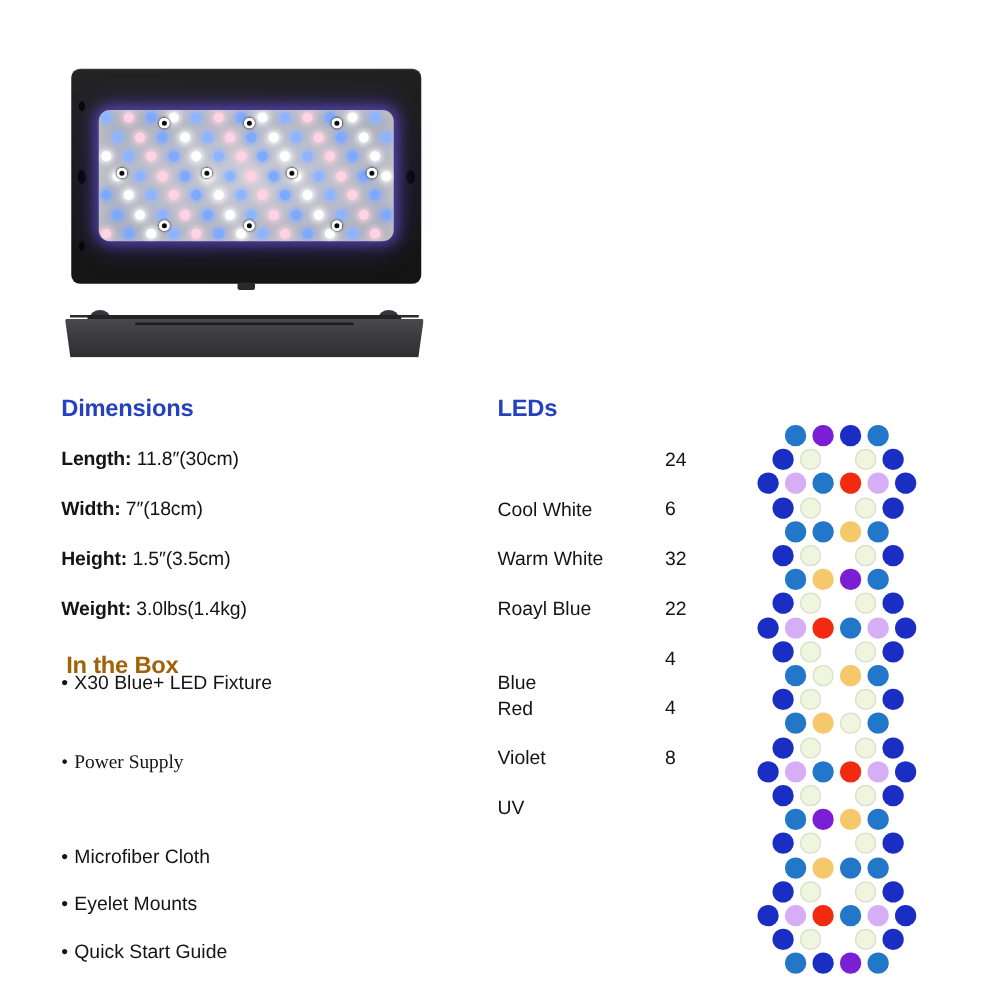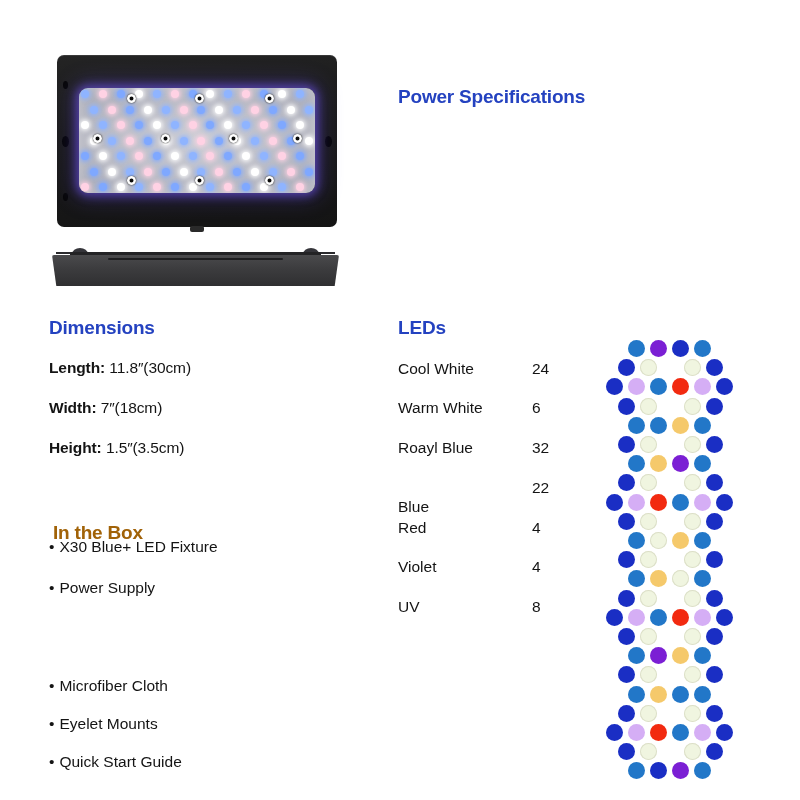--- a/index.html
+++ b/index.html
@@ -105,21 +105,21 @@
   }
   .sideview .barL{ left:8px; } .sideview .barR{ right:8px; }
 
   
   .bullet{
     position:absolute; font-size:15.5px; color:#141414; white-space:nowrap;
   }
   .bullet .dotc{ margin-right:5px; }
 
   
-  .led-label{ position:absolute; left:398px; font-size:15.5px; color:#141414; }
+  .led-label{ position:absolute; left:398px; font-size:15.5px; color:#141414;margin-top:40px; }
   .led-count{ position:absolute; left:532px; font-size:15.5px; color:#141414; }
 
   
   #led-array{ position:absolute; left:590px; top:340px; width:160px; height:420px; }
   #led-array .led{
     position:absolute; width:17px; height:17px; border-radius:50%;
   }
 </style>
 </head>
 <body>
@@ -240,45 +240,48 @@
   <div class="sideview">
     <div class="barL"></div>
     <div class="barR"></div>
     <div class="knobL"></div>
     <div class="knobR"></div>
     <div class="topedge"></div>
     <div class="body"></div>
     <div class="slit"></div>
   </div>
 
-  <div class="heading" style="left:398px; top:86px; color:#2442C0;">Power Specifications</div>
 
 
 
   <div class="heading" style="left:49px; top:317px; color:#2442C0;">Dimensions</div>
 
   <div class="spec-line" style="left:49px; top:359px;">
     <b>Length:</b>
     <span>11.8″(30cm)</span>
   </div>
   <div class="spec-line" style="left:49px; top:399px;">
     <b>Width:</b>
     <span>7″(18cm)</span>
   </div>
   <div class="spec-line" style="left:49px; top:439px;">
     <b>Height:</b>
     <span>1.5″(3.5cm)</span>
   </div>
+  <div class="spec-line" style="left:49px; top:479px;">
+    <b>Weight:</b>
+    <span>3.0lbs(1.4kg)</span>
+  </div>
 
   <div class="heading" style="left:53px; top:522px; color:#a16207;">In the Box</div>
 
   <div class="bullet" style="left:49px; top:538px;">
     <span class="dotc">•</span><span>X30 Blue+ LED Fixture</span>
   </div>
-  <div class="bullet" style="left:49px; top:579px;">
+  <div class="bullet" style="left:49px; top:601px;font-family:Liberation Serif, serif;">
     <span class="dotc">•</span><span>Power Supply</span>
   </div>
   <div class="bullet" style="left:49px; top:677px;">
     <span class="dotc">•</span><span>Microfiber Cloth</span>
   </div>
   <div class="bullet" style="left:49px; top:715px;">
     <span class="dotc">•</span><span>Eyelet Mounts</span>
   </div>
   <div class="bullet" style="left:49px; top:753px;">
     <span class="dotc">•</span><span>Quick Start Guide</span>

